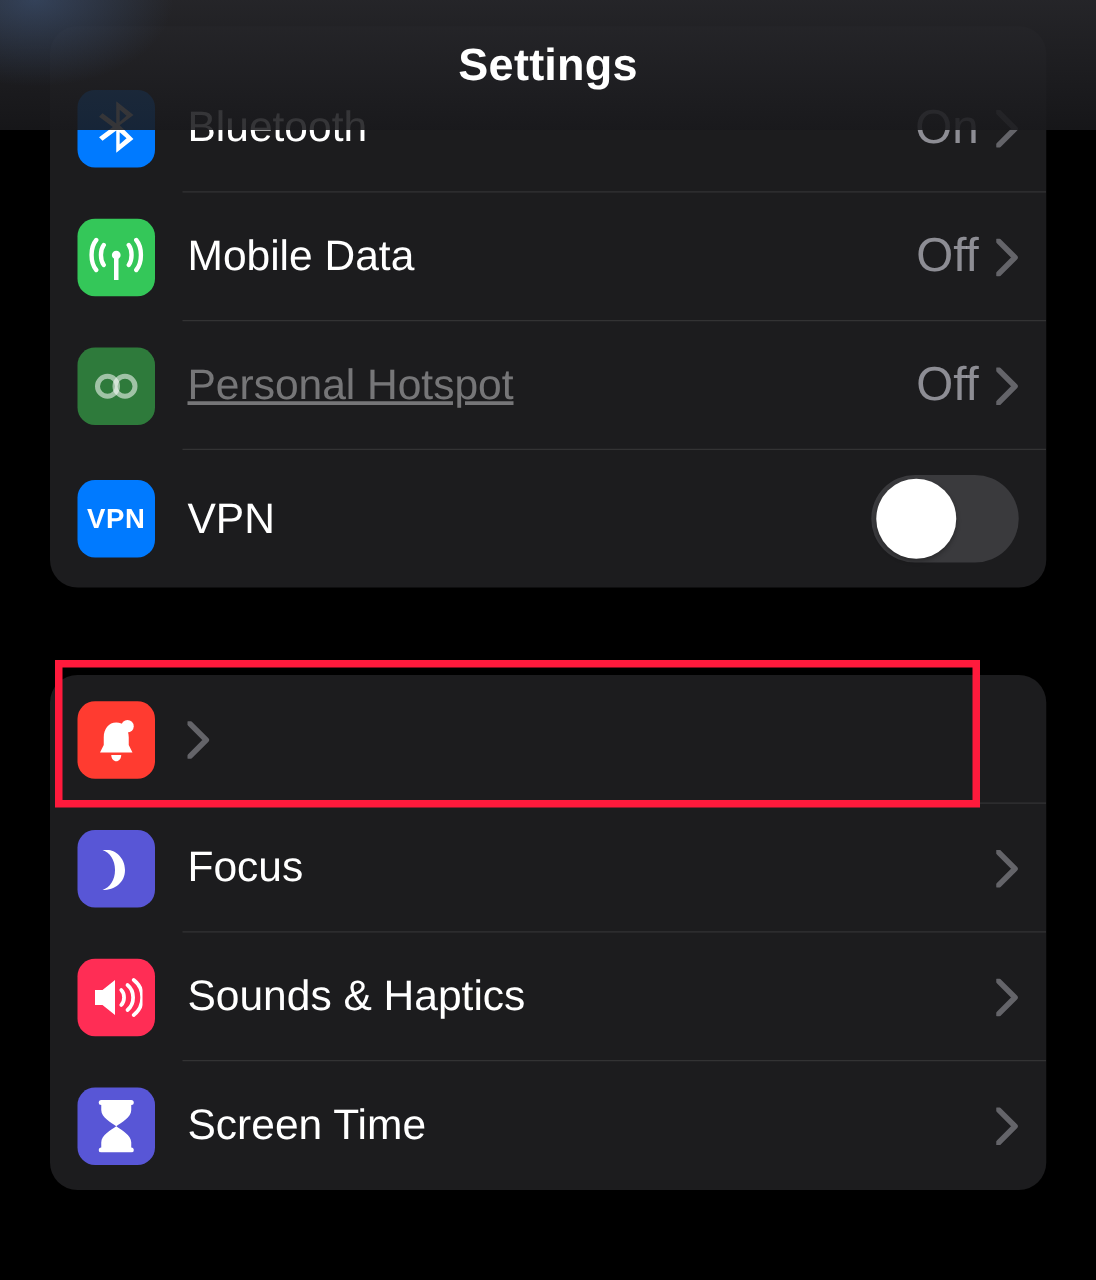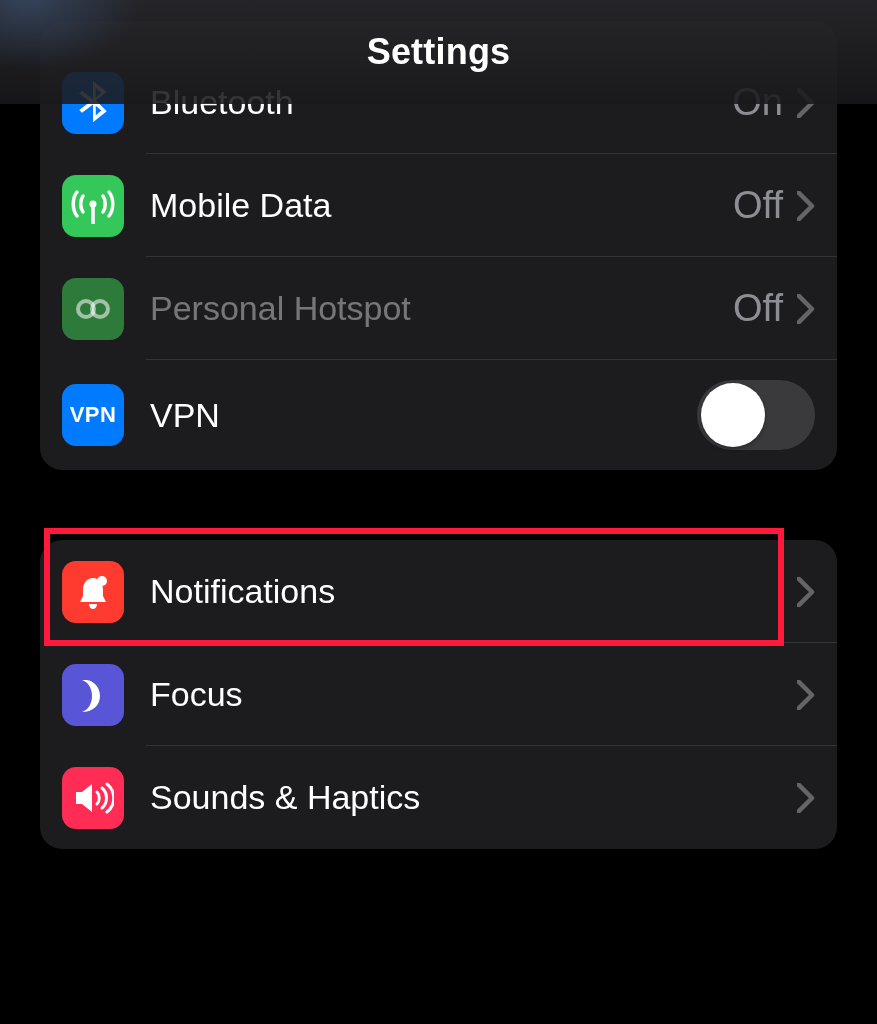--- a/index.html
+++ b/index.html
@@ -78,21 +78,21 @@
     flex-shrink: 0;
     margin-right: 26px;
   }
   .row-label {
     color: #fff;
     font-size: 34px;
     font-weight: 400;
     flex: 1;
     white-space: nowrap;
   }
-  .row.disabled .row-label { color: rgba(255,255,255,0.40); }
+  .row.disabled .row-label { color: rgba(255,255,255,0.40); text-decoration: underline; }
   .row-value {
     color: rgba(235,235,245,0.55);
     font-size: 38px;
     margin-right: 14px;
   }
   .chevron {
     flex-shrink: 0;
   }
   .chevron svg { display: block; }
   .switch {
@@ -217,21 +217,20 @@
 
     <div class="row">
       <div class="row-inner">
         <div class="icon-tile" style="background:#ff3b30;">
           <svg width="40" height="40" viewBox="0 0 40 40">
             <path d="M20 6 C14 6 10 11 10 18 L10 24 L7 30 L33 30 L30 24 L30 18 C30 11 26 6 20 6 Z" fill="#fff"></path>
             <path d="M16 32 C16 35 18 37 20 37 C22 37 24 35 24 32 Z" fill="#fff"></path>
             <circle cx="29" cy="9" r="5" fill="#fff"></circle>
           </svg>
         </div>
-        <div class="row-label">Notifications</div>
         <div class="chevron">
           <svg width="18" height="30" viewBox="0 0 12 20">
               <path d="M1 1 L10 10 L1 19" stroke="rgba(235,235,245,0.35)" stroke-width="3" fill="none" stroke-linecap="round" stroke-linejoin="round"></path>
             </svg>
         </div>
       </div>
       <div class="sep"></div>
     </div>
 
     <div class="row">
@@ -266,18 +265,35 @@
         <div class="row-label">Sounds &amp; Haptics</div>
         <div class="chevron">
           <svg width="18" height="30" viewBox="0 0 12 20">
               <path d="M1 1 L10 10 L1 19" stroke="rgba(235,235,245,0.35)" stroke-width="3" fill="none" stroke-linecap="round" stroke-linejoin="round"></path>
             </svg>
         </div>
       </div>
       <div class="sep"></div>
     </div>
 
+    <div class="row">
+      <div class="row-inner">
+        <div class="icon-tile" style="background:#5856d6;">
+          <svg width="32" height="42" viewBox="0 0 32 42">
+            <path d="M4 2 L28 2 L28 8 C28 14 20 18 16 21 C12 18 4 14 4 8 Z M4 40 L28 40 L28 34 C28 28 20 24 16 21 C12 24 4 28 4 34 Z" fill="#fff"></path>
+            <rect x="2" y="0" width="28" height="4" rx="2" fill="#fff"></rect>
+            <rect x="2" y="38" width="28" height="4" rx="2" fill="#fff"></rect>
+          </svg>
+        </div>
+        <div class="row-label">Screen Time</div>
+        <div class="chevron">
+          <svg width="18" height="30" viewBox="0 0 12 20">
+              <path d="M1 1 L10 10 L1 19" stroke="rgba(235,235,245,0.35)" stroke-width="3" fill="none" stroke-linecap="round" stroke-linejoin="round"></path>
+            </svg>
+        </div>
+      </div>
+    </div>
 
   </div>
 
 </div>
 
 <div class="highlight-box" style="left:44px; top:528px; width:740px; height:118px;"></div>
 
 </body></html>

